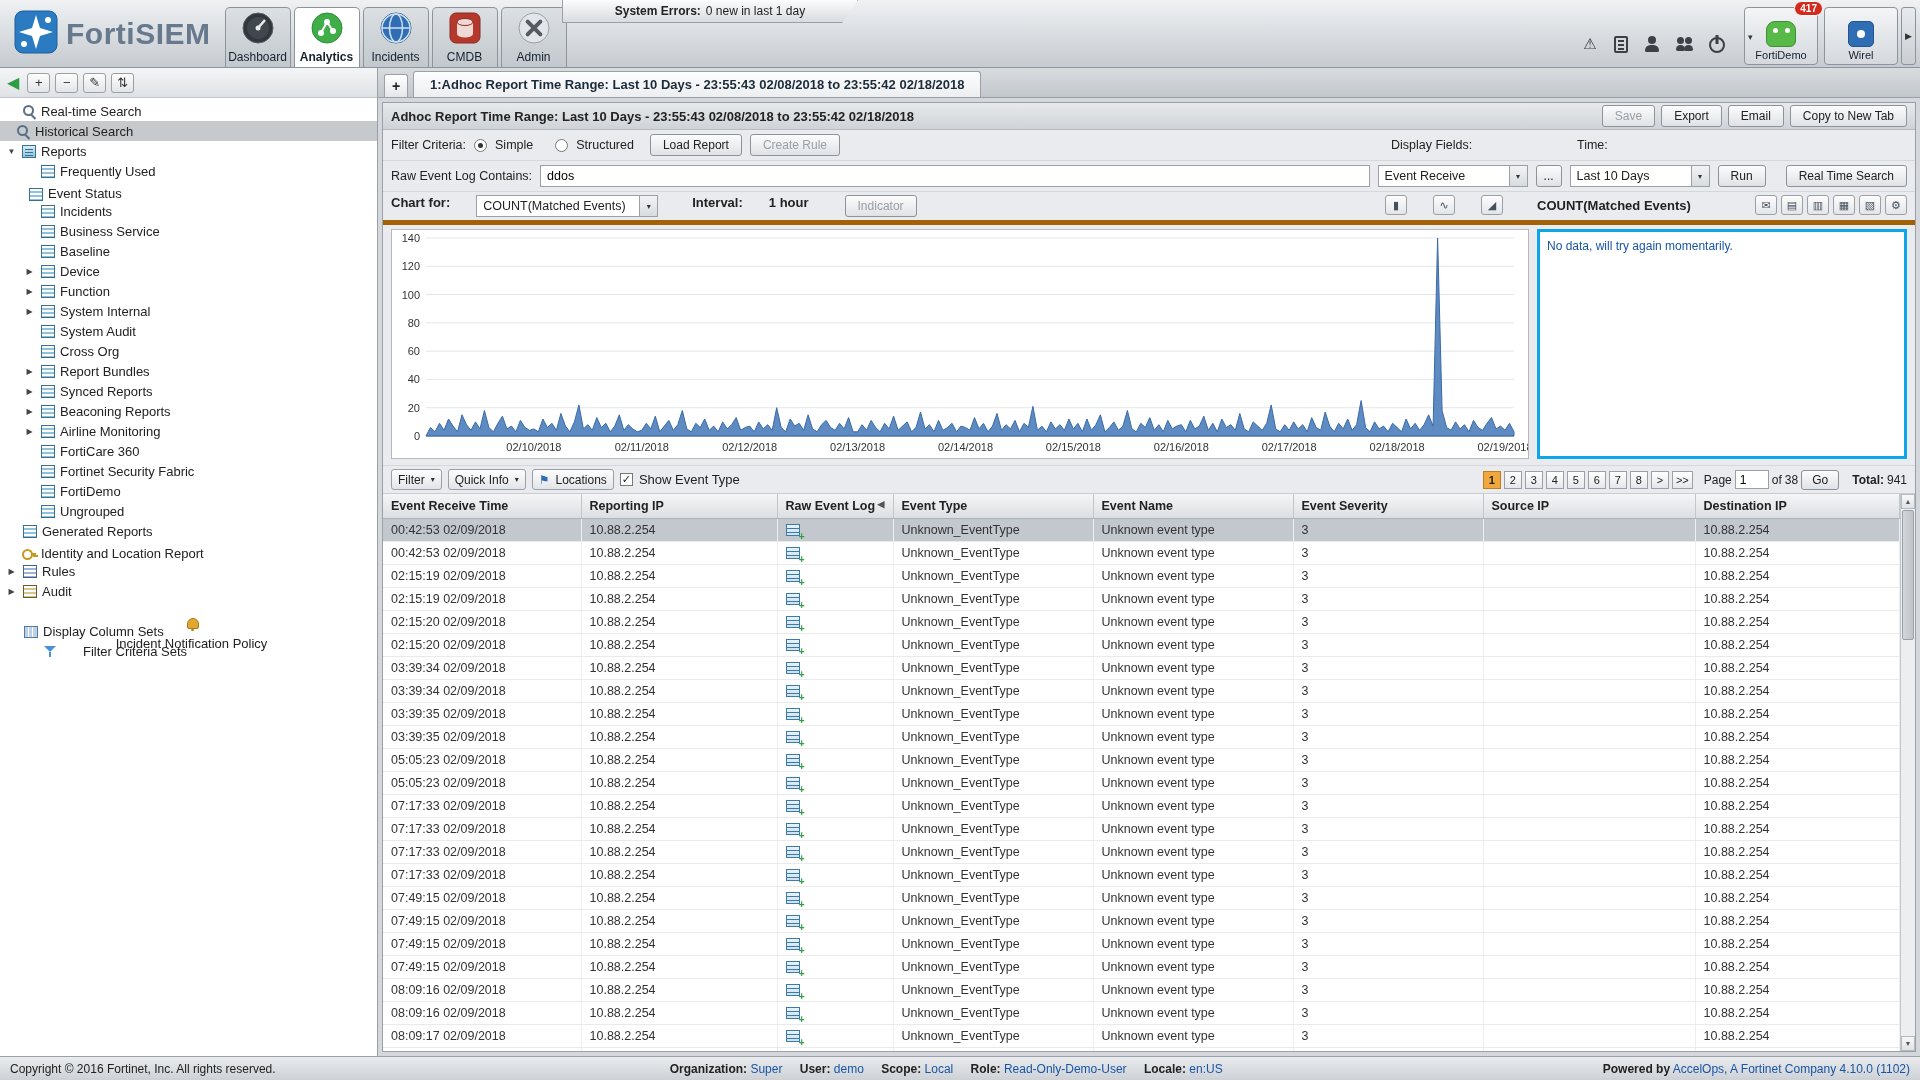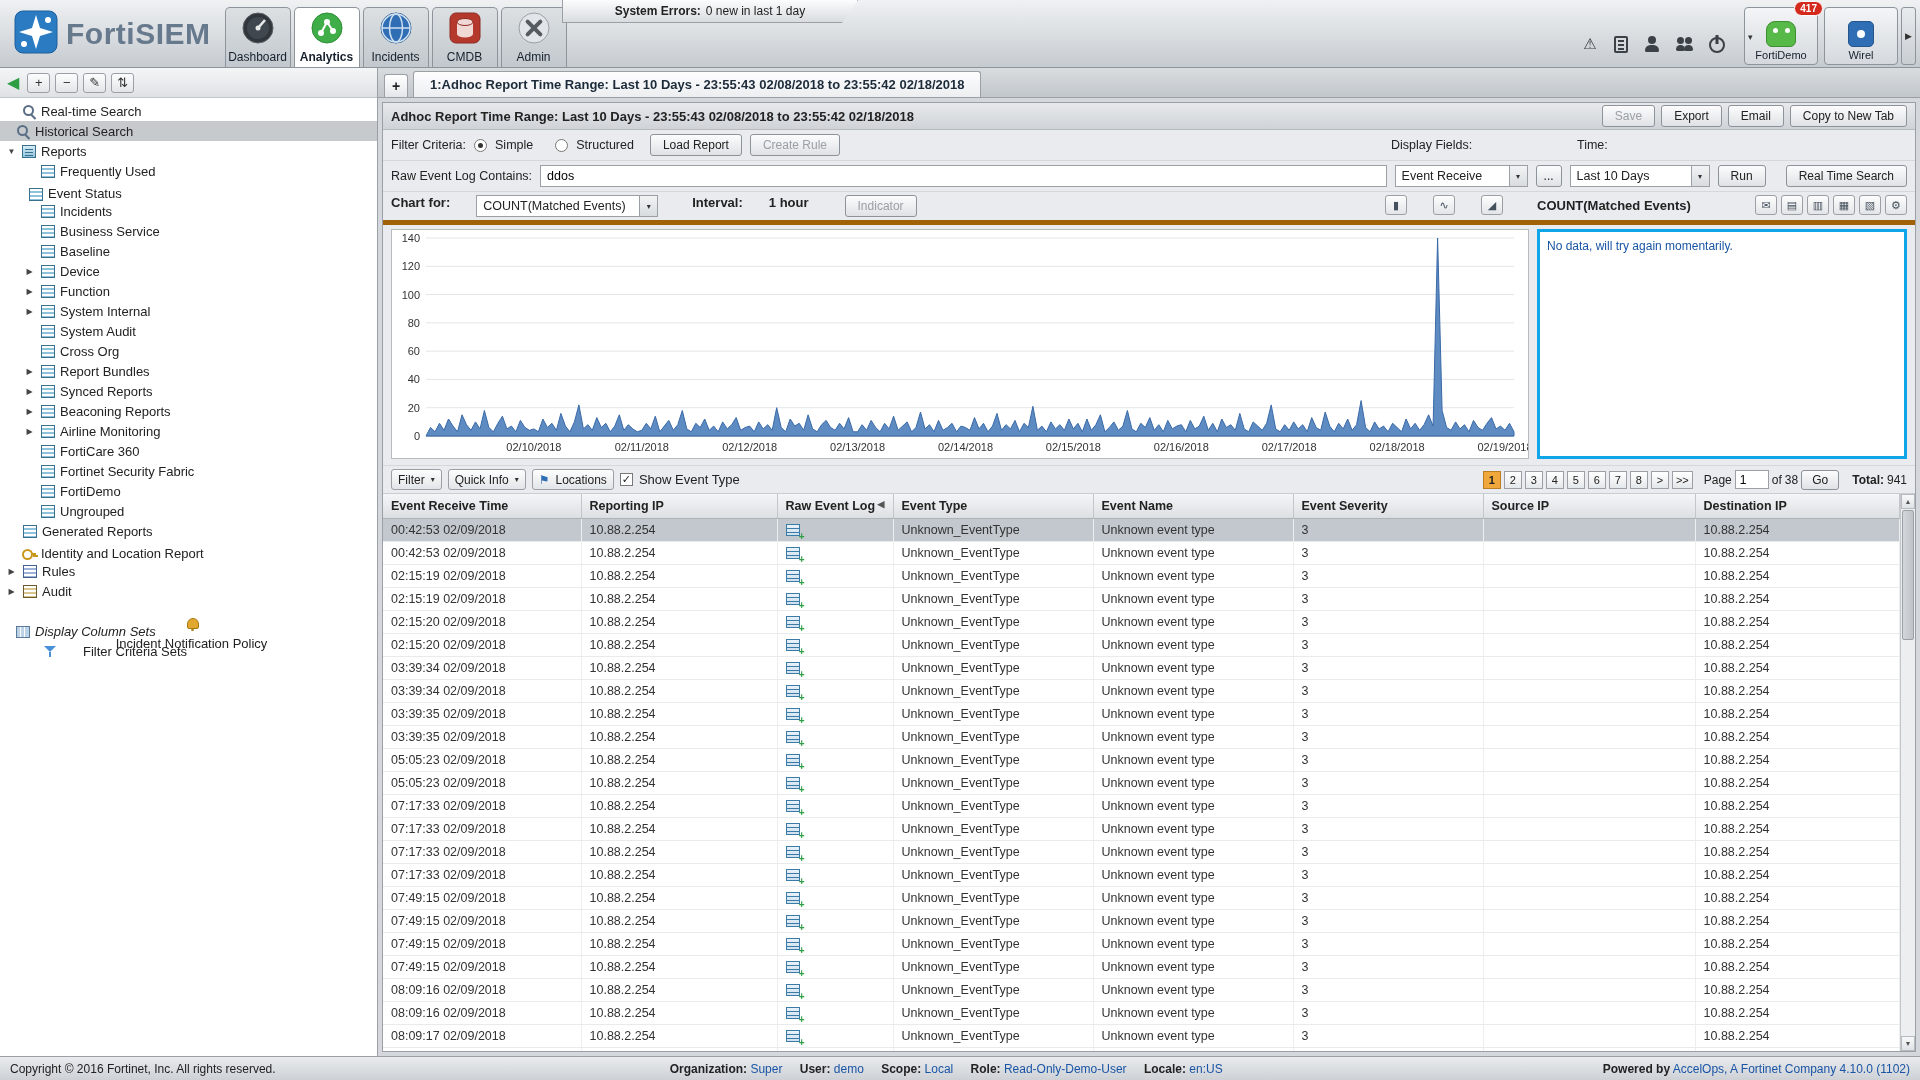--- a/index.html
+++ b/index.html
@@ -347,21 +347,21 @@
           <div class="tree-item" style="padding-left: 6px;">
             <span class="arrow">▶</span>
             <span class="ic ic-audit"></span>
             <span class="tlabel">Audit</span>
           </div>
           <div class="tree-item" style="padding-left: 6px; flex-direction: column;">
             <span class="arrow"></span>
             <span class="ic ic-bell"></span>
             <span class="tlabel">Incident Notification Policy</span>
           </div>
-          <div class="tree-item" style="padding-left: 0; font-style: italic;">
+          <div class="tree-item" style="padding-left: 8px;">
             <span class="arrow"></span>
             <span class="ic ic-columns"></span>
             <span class="tlabel">Display Column Sets</span>
           </div>
           <div class="tree-item" style="padding-left: 6px; gap: 26px;">
             <span class="arrow"></span>
             <span class="ic ic-filter"></span>
             <span class="tlabel">Filter Criteria Sets</span>
           </div>
         </div>
@@ -395,21 +395,21 @@
           <button class="btn" style="margin-left:8px">Load Report</button>
           <button class="btn" disabled="">Create Rule</button>
           <span class="spacer"></span>
           <span class="flabel" style="width:178px">Display Fields:</span>
           <span class="flabel" style="width:330px">Time:</span>
         </div>
 
         <div class="frow">
           <span class="flabel">Raw Event Log Contains:</span>
           <input class="input" style="flex: 1 1 0%;" value="ddos">
-          <span class="select" style="width:133px">
+          <span class="select" style="width:150px">
             <span class="sel-text">Event Receive</span>
             <span class="sel-caret">▾</span>
           </span>
           <button class="btn" style="padding:3px 7px">...</button>
           <span class="select" style="width:140px">
             <span class="sel-text">Last 10 Days</span>
             <span class="sel-caret">▾</span>
           </span>
           <button class="btn">Run</button>
           <button class="btn" style="margin-left:12px">Real Time Search</button>

